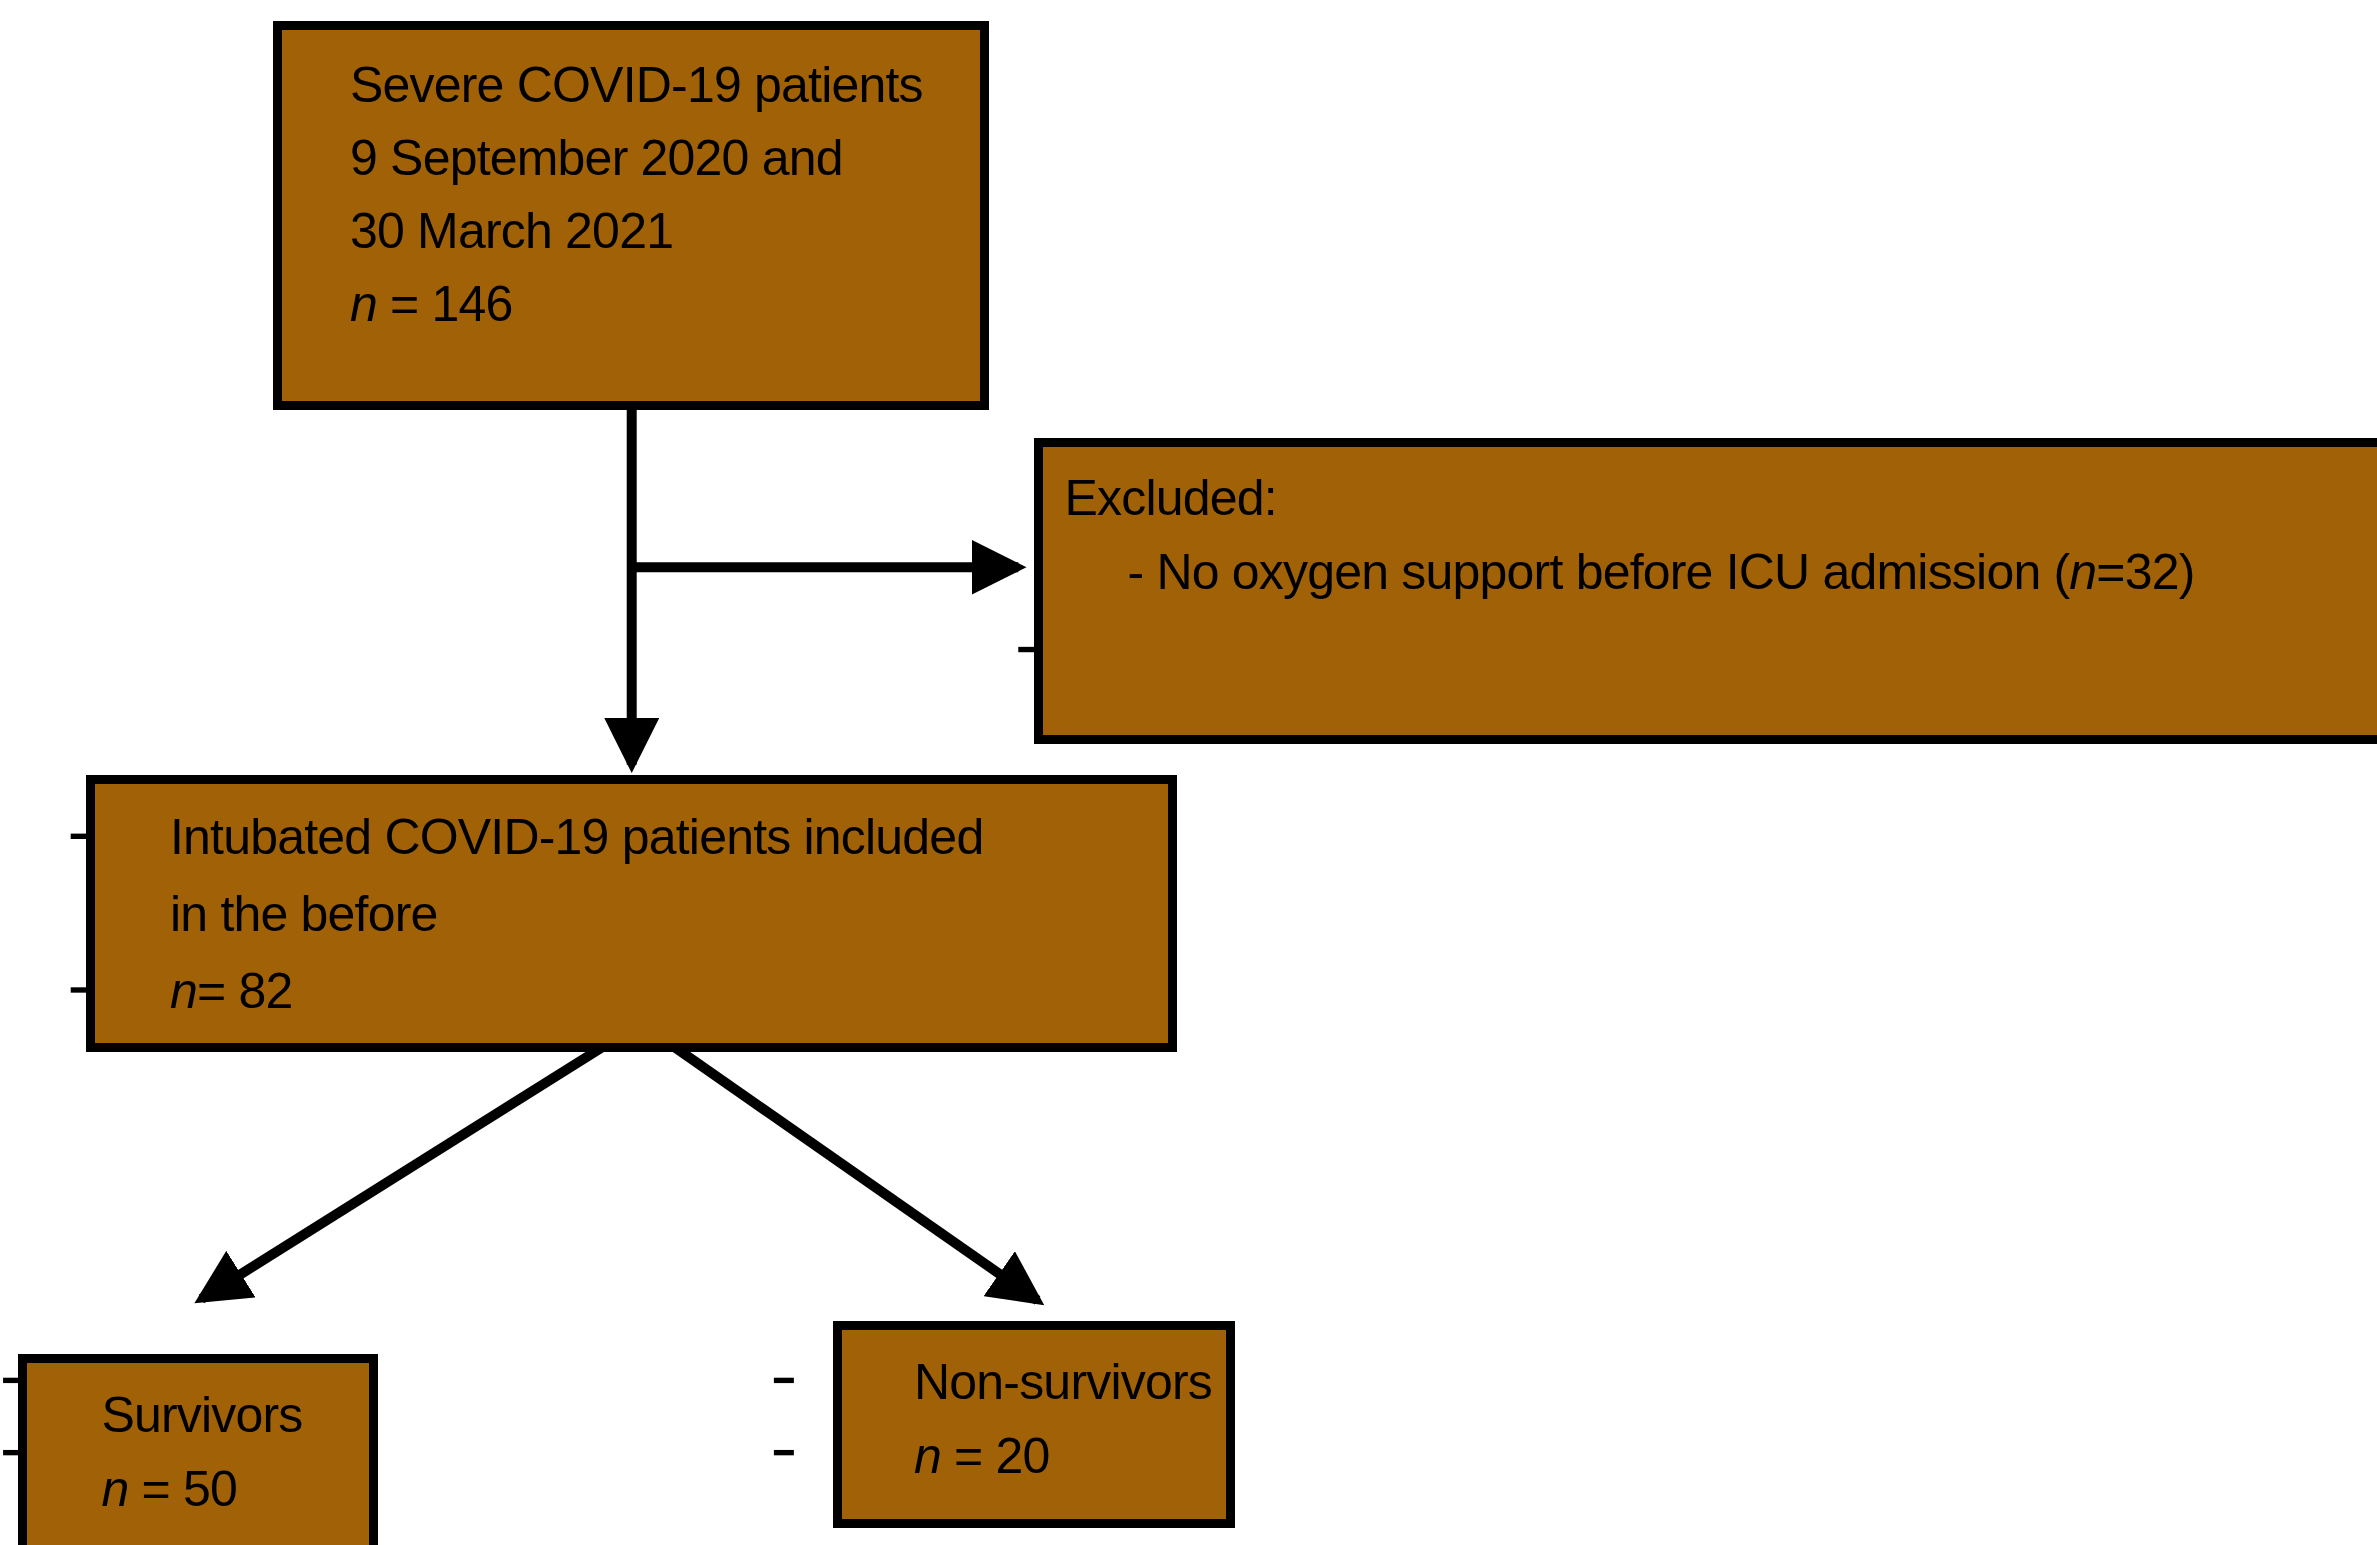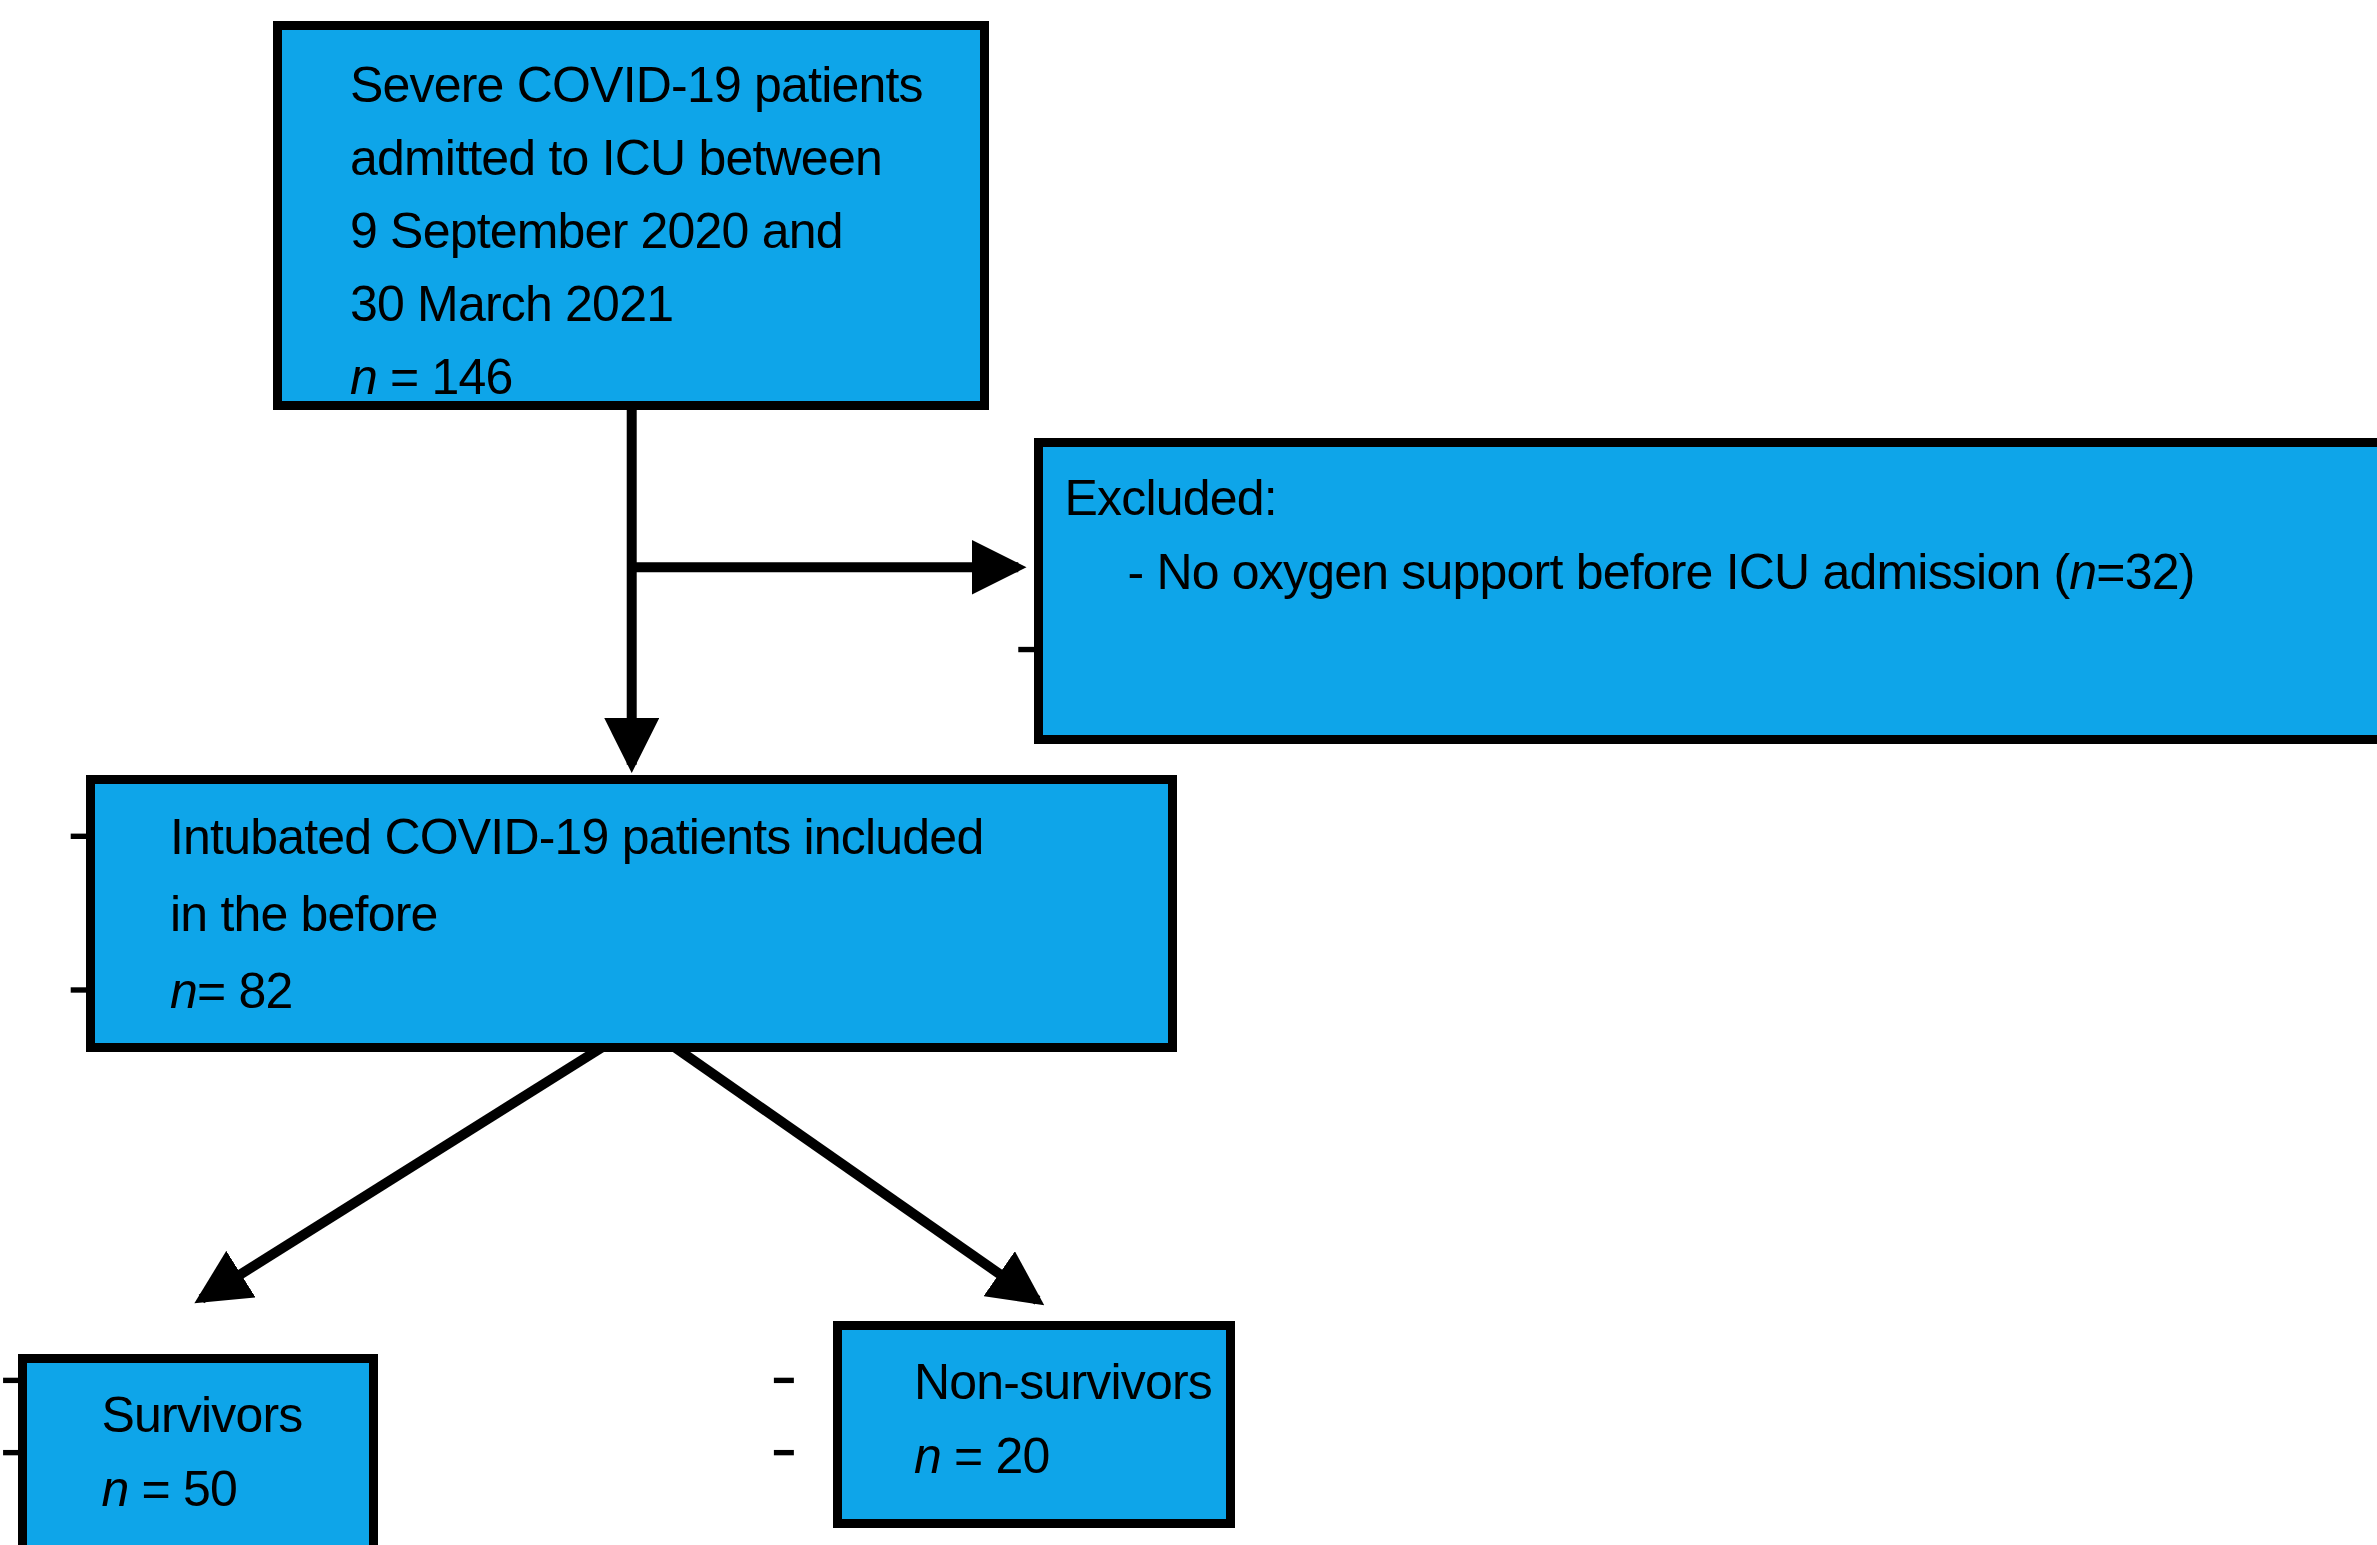--- a/index.html
+++ b/index.html
@@ -27,21 +27,21 @@
     stroke: var(--line);
     stroke-width: 13;
   }
   .connectors line.tick { stroke-width: 7; }
   .connectors marker path { fill: var(--line); }
 
   .box {
     position: absolute;
     box-sizing: border-box;
     border: 9.2px solid var(--line);
-    background: #0ea5e9;
+    background: #a16207;
   }
 
   .line {
     font-size: 50px;
     line-height: 74px;
     letter-spacing: -0.8px;
     white-space: nowrap;
   }
   .it { font-style: italic; }
 
@@ -100,21 +100,20 @@
     <line class="tick" x1="92" y1="1088" x2="118" y2="1088"></line>
     <line class="tick" x1="92" y1="1288" x2="118" y2="1288"></line>
     <line class="tick" x1="4" y1="1796" x2="30" y2="1796"></line>
     <line class="tick" x1="4" y1="1890" x2="30" y2="1890"></line>
     <line class="tick" x1="1007" y1="1796" x2="1033" y2="1796"></line>
     <line class="tick" x1="1007" y1="1890" x2="1033" y2="1890"></line>
   </svg>
 
   <div class="box box-eligible">
     <div class="line">Severe COVID-19 patients</div>
-    <div class="line">admitted to ICU between</div>
     <div class="line">9 September 2020 and</div>
     <div class="line">30 March 2021</div>
     <div class="line"><span class="it">n</span><span> = 146</span></div>
   </div>
 
   <div class="box box-excluded">
     <div class="line">Excluded:</div>
     <div class="line item"><span>- No oxygen support before ICU admission (</span><span class="it">n</span><span>=32)</span></div>
   </div>
 

